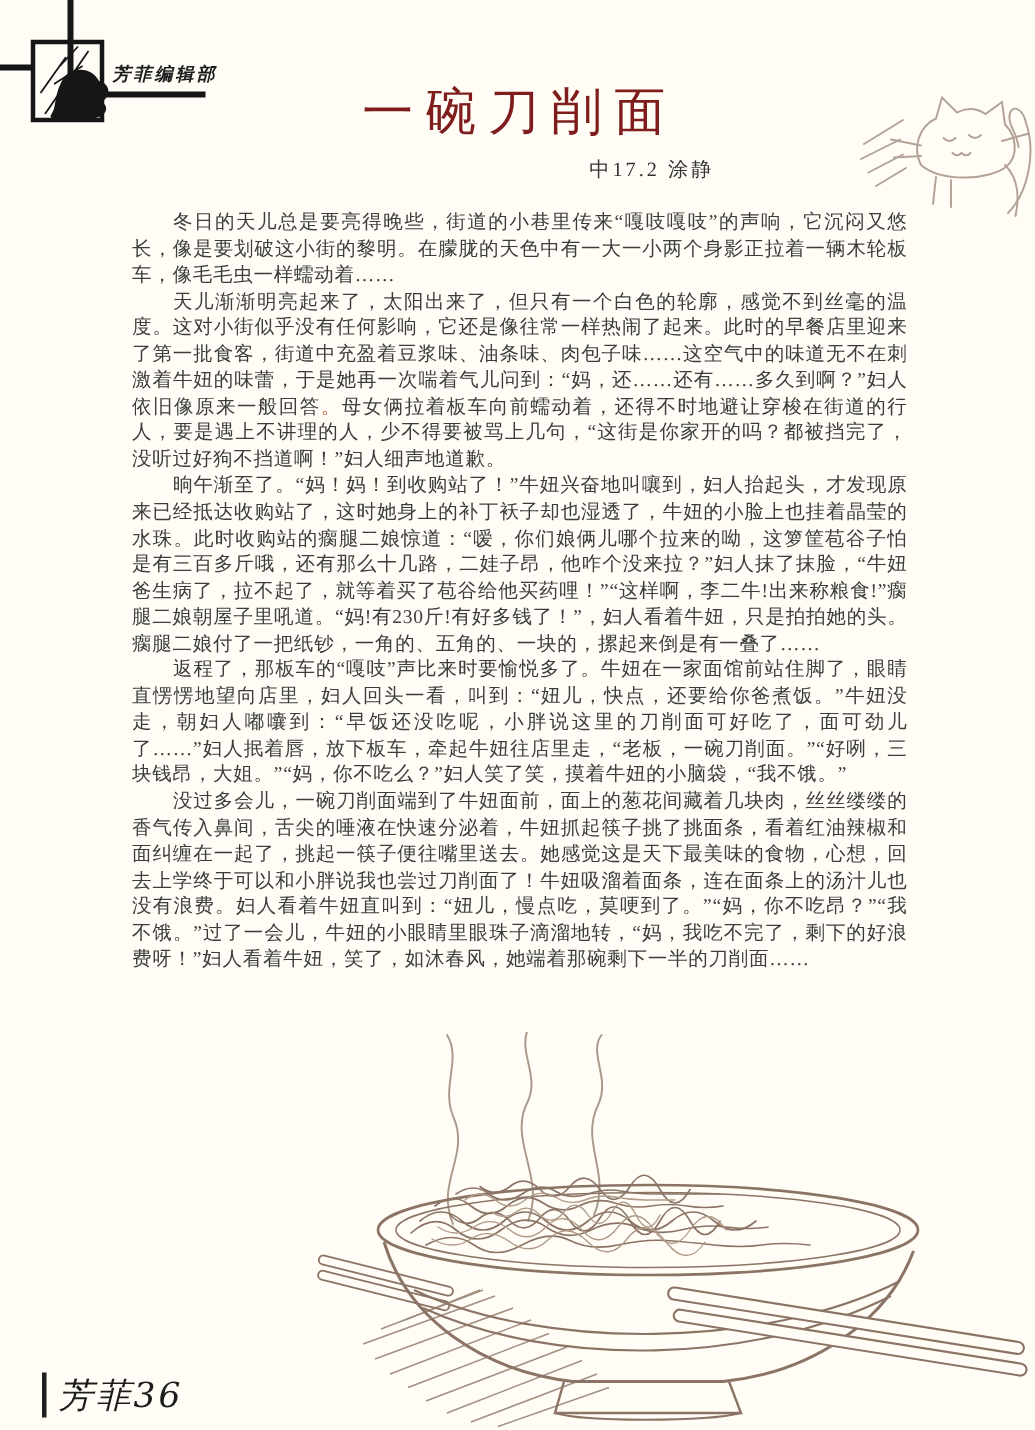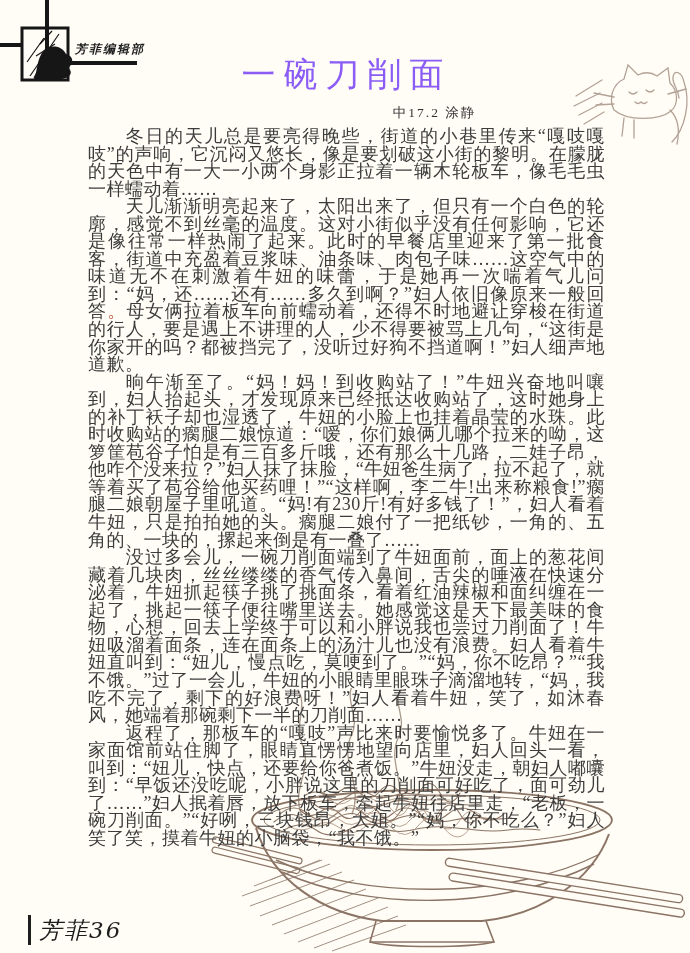--- a/index.html
+++ b/index.html
@@ -16,31 +16,31 @@
   .logo-svg{position:absolute;left:0;top:0;}
   .logo-calligraphy{
     font-family:"DejaVu Serif",serif;
     font-size:12px;font-weight:bold;font-style:italic;
     fill:#1d1d1d;letter-spacing:2px;
   }
   
   .title-block{position:absolute;left:88px;top:52px;width:517px;text-align:center;z-index:3;}
   .article-title{
     margin:0;font-size:34px;font-weight:normal;
-    letter-spacing:8px;color:#8b5cf6;
+    letter-spacing:8px;color:#7f1d1d;
     font-family:"DejaVu Serif","Liberation Serif",serif;
   }
   .article-author{
     margin-top:6px;font-size:13.5px;color:#333;
     letter-spacing:2px;transform:translateX(88px);
   }
   
   .article{
-    position:absolute;left:88px;top:128px;width:517px;
-    font-size:18px;line-height:17.55px;letter-spacing:0.5px;
+    position:absolute;left:88px;top:139px;width:517px;
+    font-size:13px;line-height:17.55px;letter-spacing:0.5px;
     text-align:justify;z-index:2;
   }
   .article p{margin:0;text-indent:2.1em;}
   .red-punct{color:#bf4e3a;}
   
   .cat-svg{position:absolute;left:572px;top:52px;z-index:1;}
   .bowl-svg{position:absolute;left:180px;top:688px;z-index:0;}
   
   .footer{
     position:absolute;left:28px;top:912px;height:36px;
@@ -96,22 +96,22 @@
       <path d="M98,58 C106,66 108,78 105,92"></path>
       <path d="M100,90 C113,77 119,50 112,30 C110,20 102,17 101,25 C100,32 106,36 107,46"></path>
       <path d="M52,66 L50,84 M62,68 L62,86"></path>
     </g>
   </svg>
 
   <div class="article" id="article-body">
       <p>冬日的天儿总是要亮得晚些，街道的小巷里传来“嘎吱嘎吱”的声响，它沉闷又悠长，像是要划破这小街的黎明。在朦胧的天色中有一大一小两个身影正拉着一辆木轮板车，像毛毛虫一样蠕动着……</p>
       <p>天儿渐渐明亮起来了，太阳出来了，但只有一个白色的轮廓，感觉不到丝毫的温度。这对小街似乎没有任何影响，它还是像往常一样热闹了起来。此时的早餐店里迎来了第一批食客，街道中充盈着豆浆味、油条味、肉包子味……这空气中的味道无不在刺激着牛妞的味蕾，于是她再一次喘着气儿问到：“妈，还……还有……多久到啊？”妇人依旧像原来一般回答<span class="red-punct">。</span>母女俩拉着板车向前蠕动着，还得不时地避让穿梭在街道的行人，要是遇上不讲理的人，少不得要被骂上几句，“这街是你家开的吗？都被挡完了，没听过好狗不挡道啊！”妇人细声地道歉。</p>
       <p>晌午渐至了。“妈！妈！到收购站了！”牛妞兴奋地叫嚷到，妇人抬起头，才发现原来已经抵达收购站了，这时她身上的补丁袄子却也湿透了，牛妞的小脸上也挂着晶莹的水珠。此时收购站的瘸腿二娘惊道：“嗳，你们娘俩儿哪个拉来的呦，这箩筐苞谷子怕是有三百多斤哦，还有那么十几路，二娃子昂，他咋个没来拉？”妇人抹了抹脸，“牛妞爸生病了，拉不起了，就等着买了苞谷给他买药哩！”“这样啊，李二牛!出来称粮食!”瘸腿二娘朝屋子里吼道。“妈!有230斤!有好多钱了！”，妇人看着牛妞，只是拍拍她的头。瘸腿二娘付了一把纸钞，一角的、五角的、一块的，摞起来倒是有一叠了……</p>
+      <p>返程了，那板车的“嘎吱”声比来时要愉悦多了。牛妞在一家面馆前站住脚了，眼睛直愣愣地望向店里，妇人回头一看，叫到：“妞儿，快点，还要给你爸煮饭。”牛妞没走，朝妇人嘟囔到：“早饭还没吃呢，小胖说这里的刀削面可好吃了，面可劲儿了……”妇人抿着唇，放下板车，牵起牛妞往店里走，“老板，一碗刀削面。”“好咧，三块钱昂，大姐。”“妈，你不吃么？”妇人笑了笑，摸着牛妞的小脑袋，“我不饿。”</p>
       <p>没过多会儿，一碗刀削面端到了牛妞面前，面上的葱花间藏着几块肉，丝丝缕缕的香气传入鼻间，舌尖的唾液在快速分泌着，牛妞抓起筷子挑了挑面条，看着红油辣椒和面纠缠在一起了，挑起一筷子便往嘴里送去。她感觉这是天下最美味的食物，心想，回去上学终于可以和小胖说我也尝过刀削面了！牛妞吸溜着面条，连在面条上的汤汁儿也没有浪费。妇人看着牛妞直叫到：“妞儿，慢点吃，莫哽到了。”“妈，你不吃昂？”“我不饿。”过了一会儿，牛妞的小眼睛里眼珠子滴溜地转，“妈，我吃不完了，剩下的好浪费呀！”妇人看着牛妞，笑了，如沐春风，她端着那碗剩下一半的刀削面……</p>
-      <p>返程了，那板车的“嘎吱”声比来时要愉悦多了。牛妞在一家面馆前站住脚了，眼睛直愣愣地望向店里，妇人回头一看，叫到：“妞儿，快点，还要给你爸煮饭。”牛妞没走，朝妇人嘟囔到：“早饭还没吃呢，小胖说这里的刀削面可好吃了，面可劲儿了……”妇人抿着唇，放下板车，牵起牛妞往店里走，“老板，一碗刀削面。”“好咧，三块钱昂，大姐。”“妈，你不吃么？”妇人笑了笑，摸着牛妞的小脑袋，“我不饿。”</p>
     </div>
 
   <svg class="bowl-svg" width="510" height="265" viewBox="0 0 510 265">
     <g stroke="#9b8878" stroke-width="1.3" fill="none" stroke-linecap="round" opacity="0.85">
       <path d="M122,128 C110,100 134,82 122,56 C114,36 128,18 118,2"></path>
       <path d="M172,126 C184,96 158,72 172,46 C180,28 164,12 173,-4"></path>
       <path d="M216,122 C228,94 206,74 219,48 C227,30 212,14 221,2"></path>
     </g>
 
     <g transform="rotate(14 70 175)">

